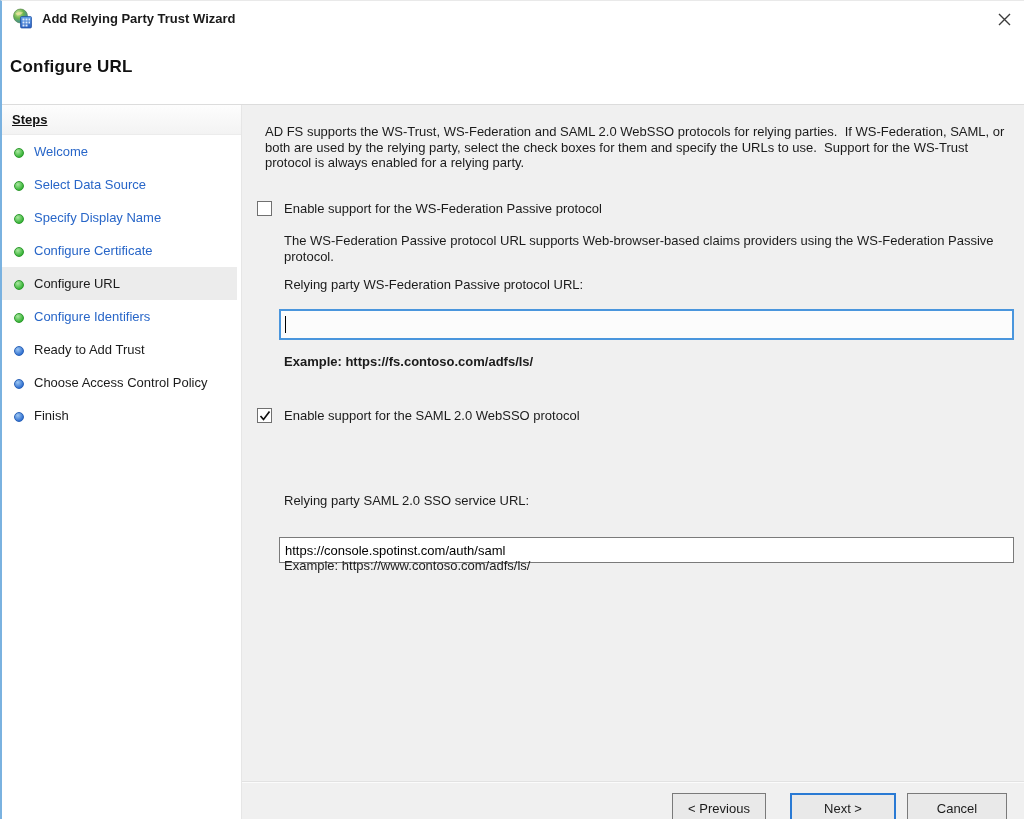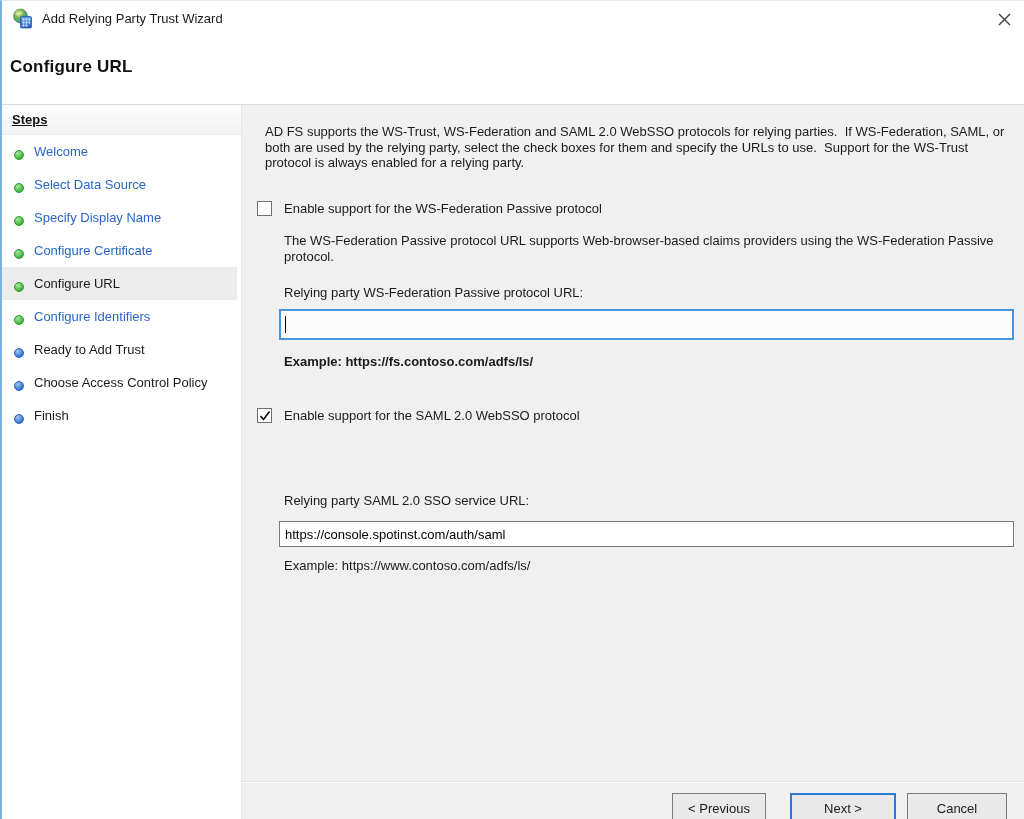--- a/index.html
+++ b/index.html
@@ -15,56 +15,56 @@
   html,body{background:#cfcfcf;}
   body{font-family:"Liberation Sans","DejaVu Sans",sans-serif;color:var(--text);}
   .window{
     position:relative;width:1024px;height:819px;background:#ffffff;
     border-left:2px solid #7ab2e0;border-top:1px solid #e9e9e9;
     overflow:hidden;
   }
   
   .titlebar{position:absolute;left:0;top:0;width:100%;height:36px;background:#fff;}
   .app-icon{position:absolute;left:10px;top:7px;width:22px;height:22px;}
-  .window-title{position:absolute;left:40px;top:10px;font-size:13px;color:#1a1a1a;white-space:nowrap;}
+  .window-title{position:absolute;left:40px;top:10px;font-size:13px;color:#1a1a1a;white-space:nowrap;font-weight:bold;}
   .close-btn{position:absolute;right:6px;top:4px;width:28px;height:28px;display:flex;align-items:center;justify-content:center;cursor:pointer;background:transparent;border:none;}
   .close-btn svg{display:block;}
   
   .page-heading{position:absolute;left:8px;top:56px;font-size:17px;font-weight:bold;color:#111;letter-spacing:.2px;}
   
   .body{position:absolute;left:0;top:103px;width:1022px;height:716px;border-top:1px solid #dcdcdc;display:flex;}
   
   .sidebar{width:240px;height:100%;background:#ffffff;border-right:1px solid #e6e6e6;flex:none;}
   .steps-header{height:30px;padding:7px 0 16px 10px;font-size:13px;font-weight:bold;color:#111;
     background:linear-gradient(#fdfdfd,#f3f3f3);border-bottom:1px solid #ececec;text-decoration:underline;}
-  .step{display:flex;align-items:flex-end;padding:8px 20px 8px 12px;font-size:13px;line-height:17px;color:var(--link-blue);}
+  .step{display:flex;align-items:center;padding:8px 20px 8px 12px;font-size:13px;line-height:17px;color:var(--link-blue);}
   .step .dot{width:10px;height:10px;border-radius:50%;margin:3px 10px 0 0;flex:none;}
   .step.done .dot{background:radial-gradient(circle at 35% 30%,#a9e79f,var(--done-dot) 75%);border:1px solid #2d9a2d;}
   .step.todo .dot{background:radial-gradient(circle at 35% 30%,#9cc6f2,var(--todo-dot) 75%);border:1px solid #2a62b8;}
   .step.todo{color:var(--text);}
   .step.current{background:#ececec;color:var(--text);width:calc(100% - 4px);}
   
   .content{position:relative;flex:1;height:100%;background:var(--content-bg);font-size:13px;}
   .intro{position:absolute;left:23px;top:19px;width:748px;line-height:15.5px;white-space:pre-wrap;}
   .cb-row{position:absolute;left:15px;display:flex;align-items:center;}
   .cb-row.row1{top:96px;}
   .cb-row.row2{top:303px;}
   .checkbox{width:15px;height:15px;background:#fff;border:1px solid #707070;margin-right:12px;flex:none;position:relative;cursor:pointer;}
   .checkbox svg{display:none;position:absolute;left:1px;top:1px;}
   .checkbox.checked svg{display:block;}
   .cb-label{cursor:default;}
   .desc{position:absolute;left:42px;line-height:15.5px;}
   .desc.d1{top:128px;width:712px;}
   .desc.d2{top:334px;width:736px;}
   .field-label{position:absolute;left:42px;}
-  .field-label.l1{top:180px;text-align:center;}
+  .field-label.l1{top:172px;text-align:center;}
   .field-label.l2{top:388px;}
   .input-wrap{position:absolute;left:37px;width:735px;}
   .input-wrap.i1{top:204px;height:31px;}
-  .input-wrap.i2{top:416px;height:26px;}
+  .input-wrap.i2{top:432px;height:26px;}
   .url-input{width:100%;height:100%;font-family:"Liberation Sans","DejaVu Sans",sans-serif;font-size:13px;color:#000;padding:2px 5px;outline:none;}
   .url-input.focused{border:2px solid var(--focus-border);background:#fcfcfc;}
   .url-input.plain{border:1px solid #7a7a7a;background:#ffffff;}
   .caret{position:absolute;left:6px;top:7px;width:1px;height:17px;background:#000;animation:blink 1.1s steps(1) infinite;}
   @keyframes blink{50%{opacity:0;}}
   .example{position:absolute;left:42px;color:#1b1b1b;}
   .example.e1{top:249px;font-weight:bold;}
   .example.e2{top:453px;}
   
   .footer-divider{position:absolute;left:0;top:676px;width:100%;height:2px;border-top:1px solid #e2e2e2;background:#fbfbfb;}

